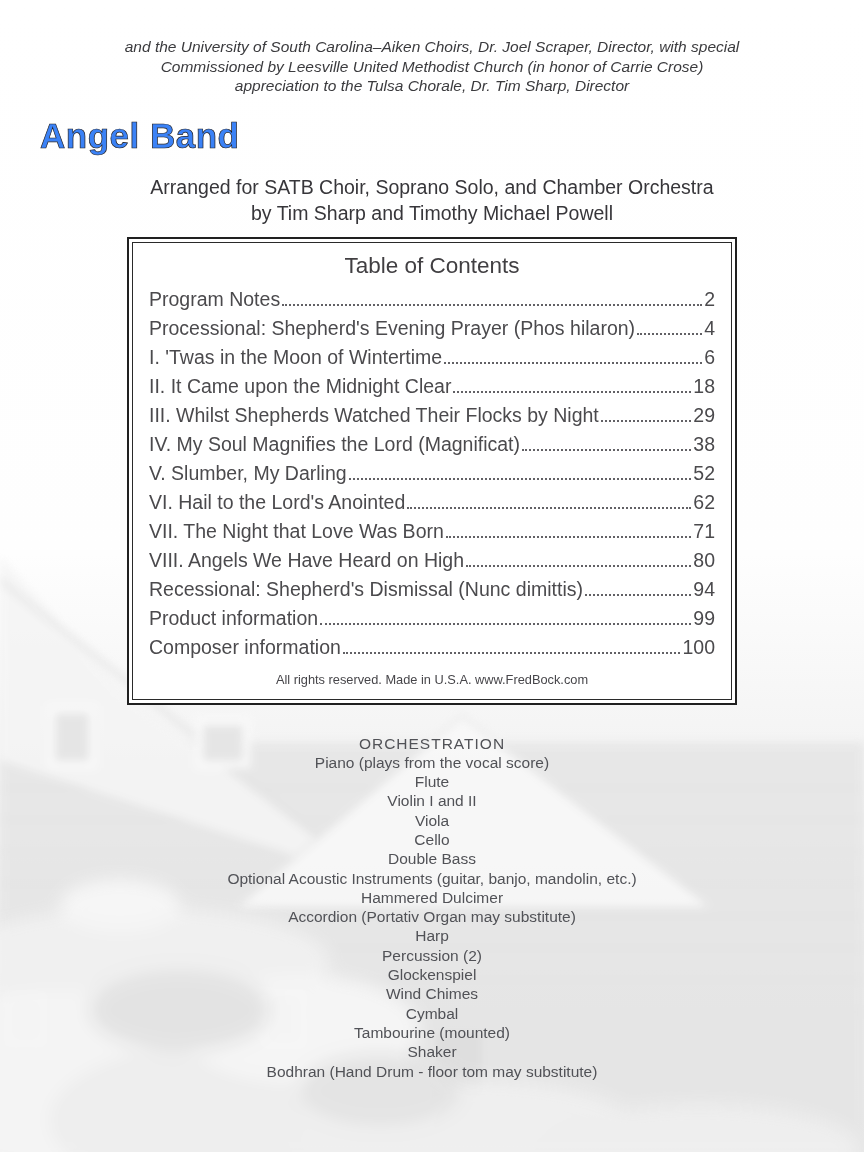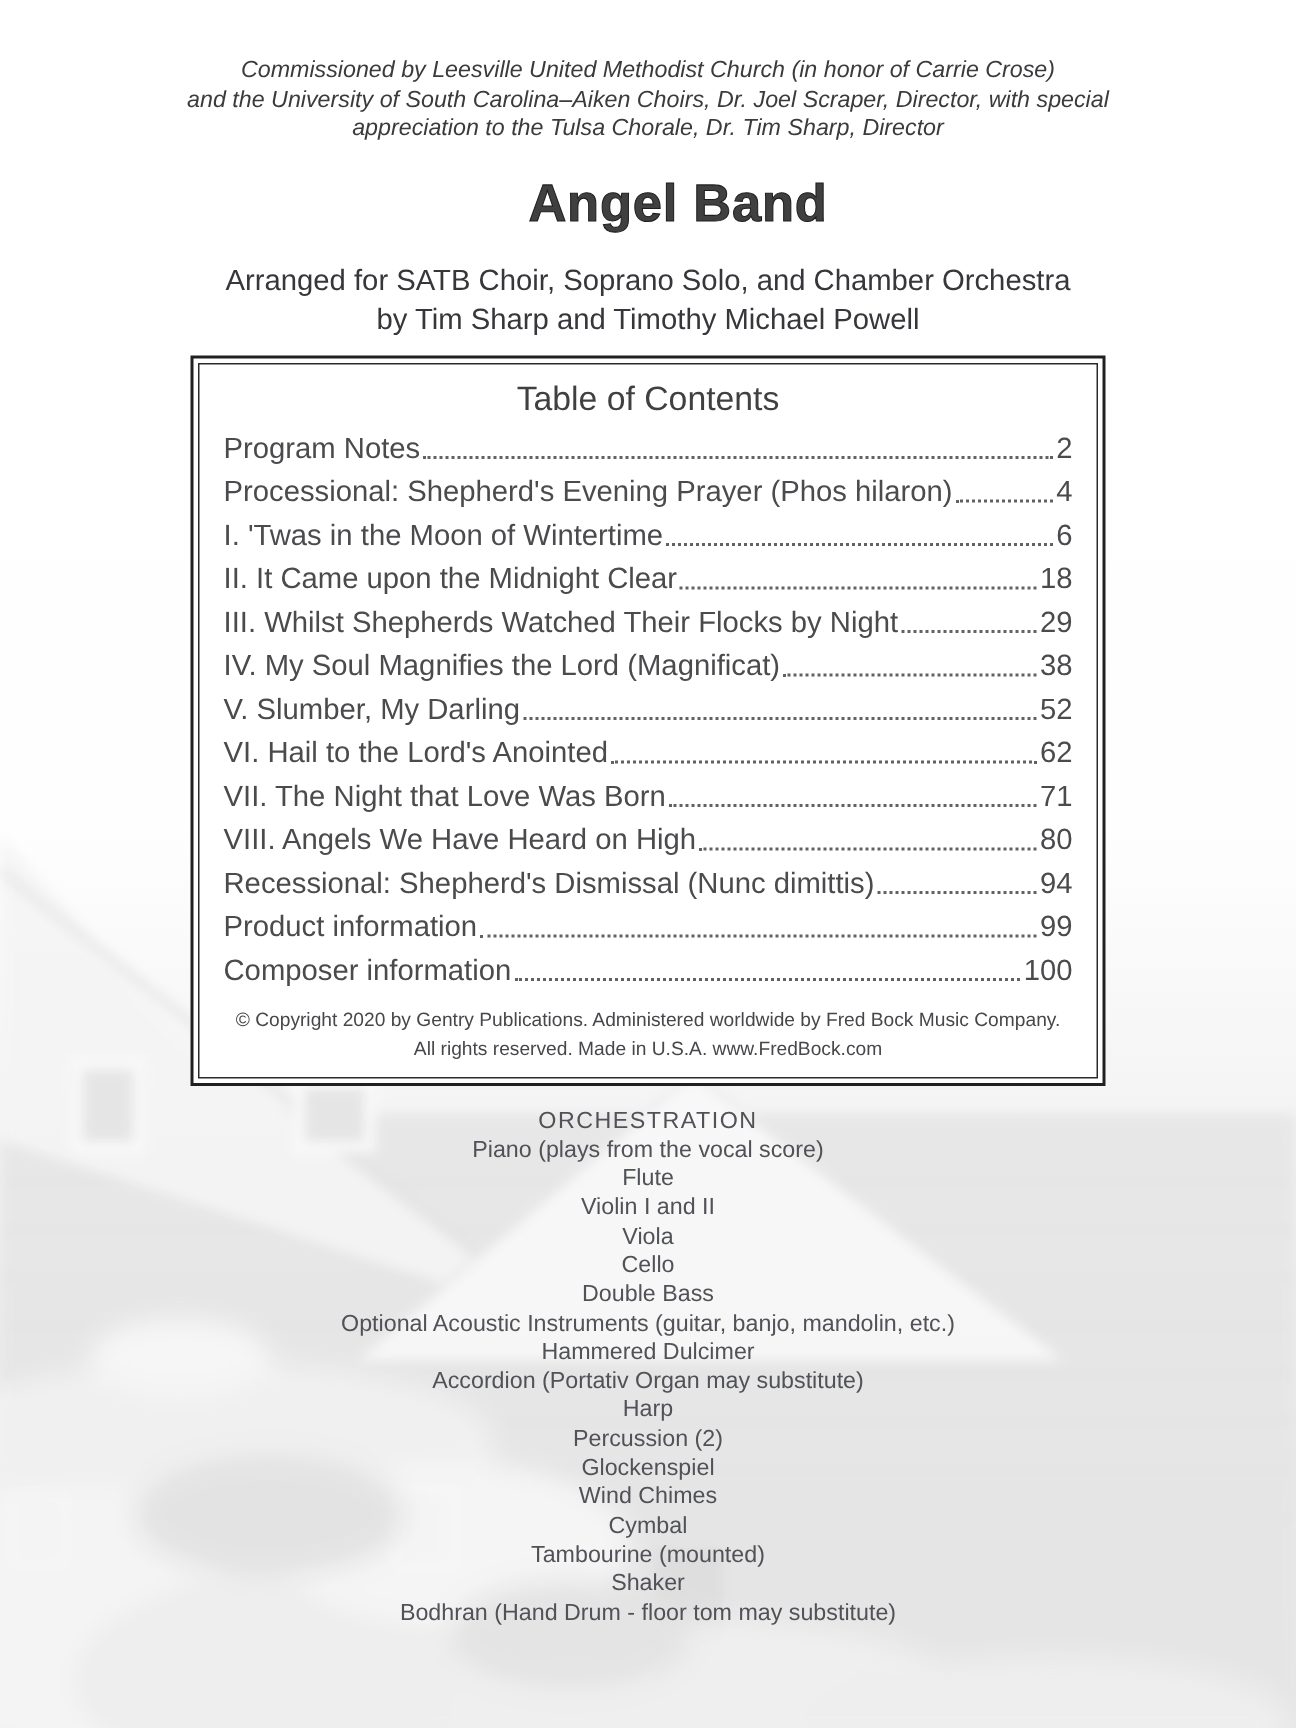--- a/index.html
+++ b/index.html
@@ -11,22 +11,22 @@
   }
   .page{position:relative;width:864px;height:1152px;overflow:hidden;background:#fff;}
   .bg{position:absolute;left:0;top:0;width:864px;height:1152px;z-index:0;}
   .content{position:relative;z-index:1;width:864px;}
 
   .commission{
     padding-top:37px;text-align:center;font-style:italic;
     font-size:15.5px;line-height:19.5px;color:#3b3b3e;font-weight:500;
   }
   .title{
-    margin:22px 0 0;text-align:center;
-    font-size:35px;line-height:36px;font-weight:800;color:#404040;
+    margin:22px 0 0;text-align:left;
+    font-size:35px;line-height:36px;font-weight:800;color:#3b82f6;
     letter-spacing:.5px;padding-left:40px;-webkit-text-stroke:.7px #1f1c1d;
   }
   .subtitle{
     margin-top:20px;text-align:center;
     font-size:19.5px;line-height:26px;color:#37363a;
   }
 
   .toc-outer{
     width:606px;margin:11px auto 0;
     border:2.5px solid #202020;background:rgba(255,255,255,.96);
@@ -35,21 +35,21 @@
   .toc-heading{
     text-align:center;font-size:22.5px;line-height:30px;
     color:#413f42;font-weight:400;margin-bottom:4px;
   }
   .toc-row{display:flex;font-size:19.5px;line-height:29px;color:#4b4a4d;justify-content:center;}
   .toc-label{white-space:nowrap;}
   .toc-leader{flex:1;border-bottom:2.2px dotted #626165;margin:0 2px 8px 2px;min-width:12px;}
   .toc-page{white-space:nowrap;}
   .toc-copyright{margin-top:8px;text-align:center;font-size:12.8px;line-height:19px;color:#47464a;}
 
-  .orchestration{margin-top:14px;text-align:center;font-size:15.5px;line-height:19.3px;color:#515257;}
+  .orchestration{margin-top:29px;text-align:center;font-size:15.5px;line-height:19.3px;color:#515257;}
   .orch-heading{letter-spacing:1px;}
 </style>
 </head>
 <body>
 
 <div class="page">
 
   <svg class="bg" width="864" height="1152" viewBox="0 0 864 1152" xmlns="http://www.w3.org/2000/svg">
     <defs>
       <linearGradient id="pg" x1="0" y1="0" x2="0" y2="1">
@@ -104,22 +104,22 @@
       <ellipse cx="380" cy="1090" rx="80" ry="36" fill="#e4e4e4"></ellipse>
       <ellipse cx="700" cy="1150" rx="160" ry="45" fill="#f0f0f0"></ellipse>
       <ellipse cx="120" cy="905" rx="60" ry="26" fill="#f8f8f8"></ellipse>
     </g>
   </svg>
 
   <div class="content">
 
     <div class="commission">
 
-    <div>Commissioned by Leesville United Methodist Church (in honor of Carrie Crose)</div>
-        <div>and the University of South Carolina–Aiken Choirs, Dr. Joel Scraper, Director, with special</div>
+    <div>and the University of South Carolina–Aiken Choirs, Dr. Joel Scraper, Director, with special</div>
+        <div>Commissioned by Leesville United Methodist Church (in honor of Carrie Crose)</div>
         <div>appreciation to the Tulsa Chorale, Dr. Tim Sharp, Director</div>
       </div>
 
     <h1 class="title">Angel Band</h1>
 
     <div class="subtitle">
 
     <div>Arranged for SATB Choir, Soprano Solo, and Chamber Orchestra</div>
         <div>by Tim Sharp and Timothy Michael Powell</div>
       </div>
@@ -205,21 +205,20 @@
 
             <div class="toc-row">
               <span class="toc-label">Composer information</span>
               <span class="toc-leader"></span>
               <span class="toc-page">100</span>
             </div>
           </div>
 
         <div class="toc-copyright">
 
-        <div>© Copyright 2020 by Gentry Publications. Administered worldwide by Fred Bock Music Company.</div>
             <div>All rights reserved. Made in U.S.A. www.FredBock.com</div>
           </div>
 
       </div>
     </div>
 
     <div class="orchestration">
       <div class="orch-heading">ORCHESTRATION</div>
       <div>
 

